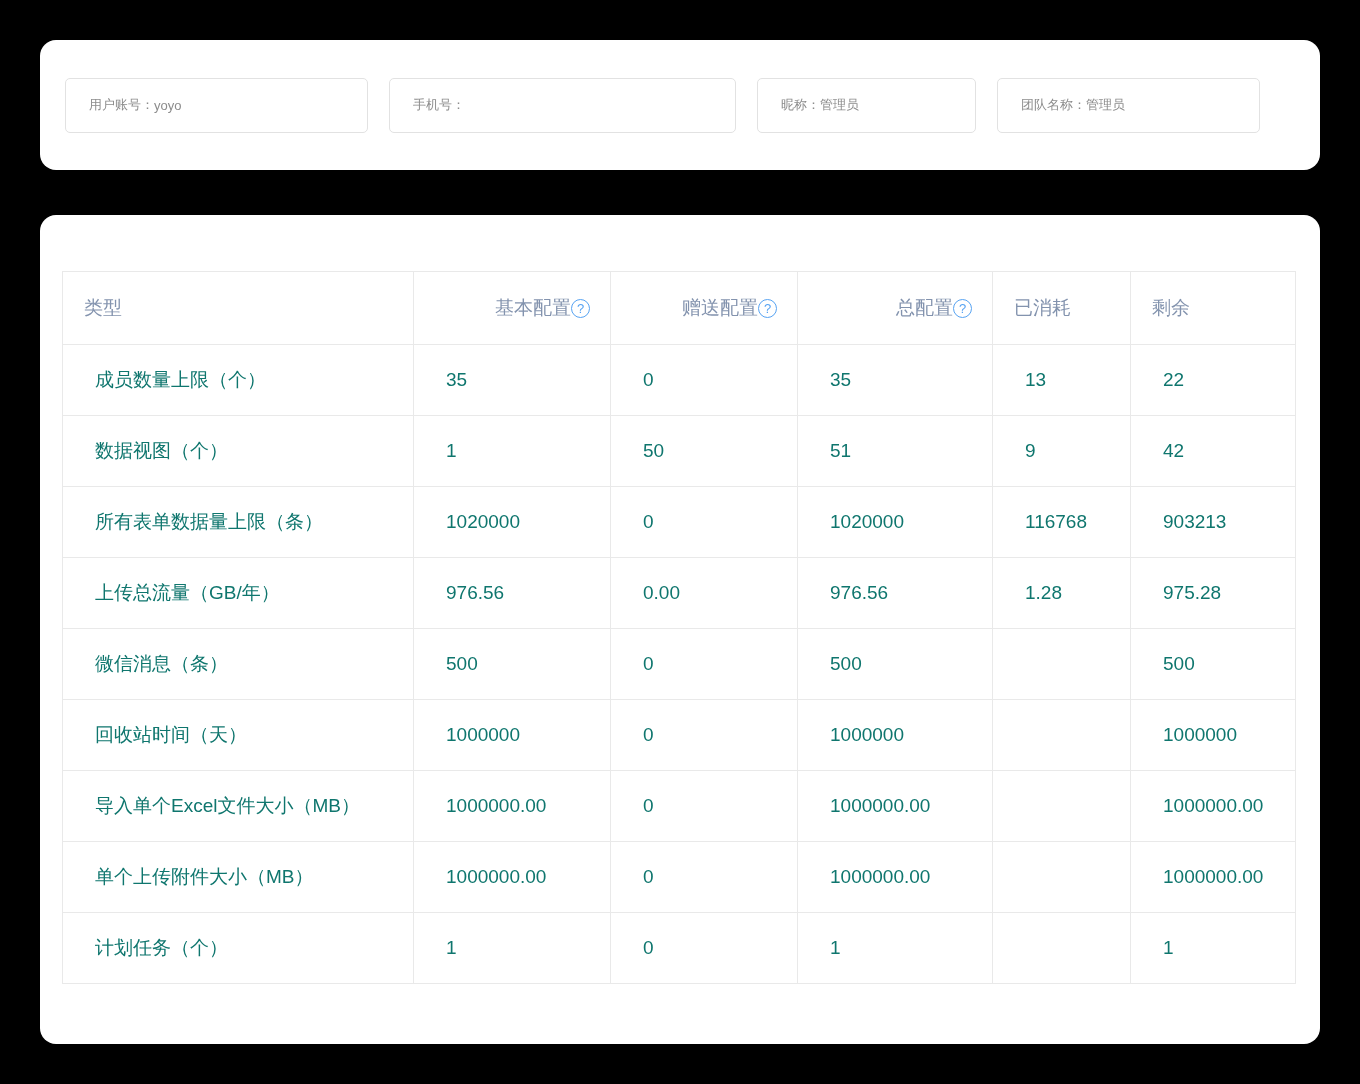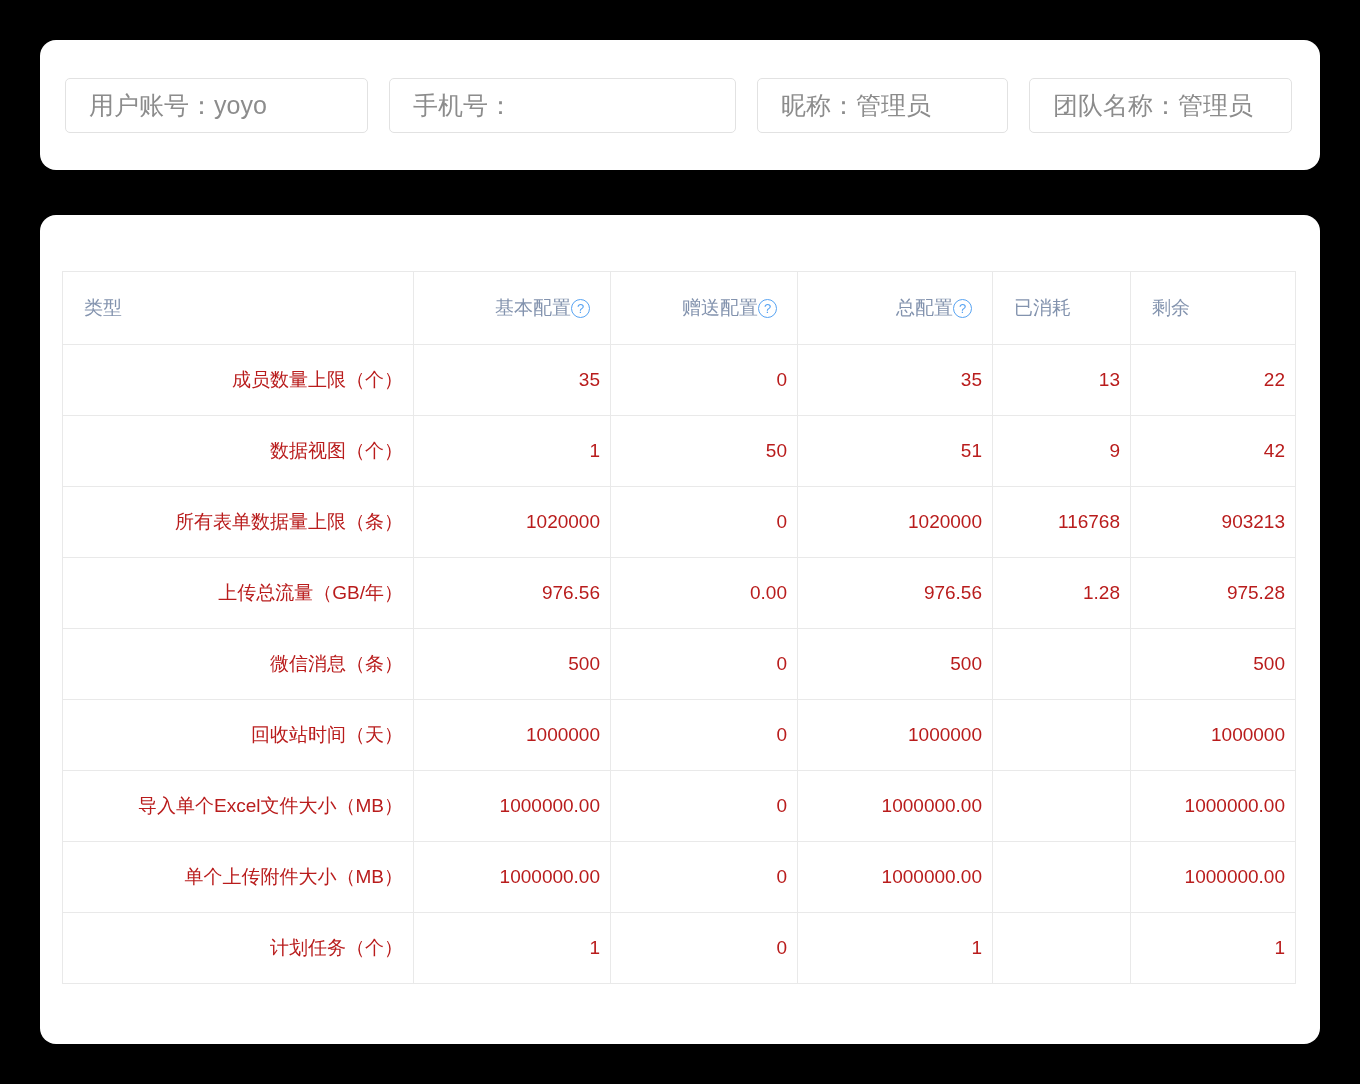--- a/index.html
+++ b/index.html
@@ -24,29 +24,29 @@
     padding-left: 25px;
   }
   .field-box {
     height: 55px;
     border: 1px solid #e2e2e2;
     border-radius: 5px;
     display: flex;
     align-items: center;
     padding-left: 23px;
     color: #8c8c8c;
-    font-size: 25px;
+    font-size: 13px;
     background: #ffffff;
     white-space: nowrap;
     overflow: hidden;
   }
   .field-box + .field-box { margin-left: 21px; }
   .fb-0 { width: 303px; }
   .fb-1 { width: 347px; }
-  .fb-2 { width: 251px; }
+  .fb-2 { width: 219px; }
   .fb-3 { width: 263px; font-family: Liberation Serif, serif; }
 
   .table-card {
     top: 215px;
     height: 829px;
     padding: 56px 0 0 22px;
   }
   table.quota {
     border-collapse: collapse;
     table-layout: fixed;
@@ -62,24 +62,23 @@
     white-space: nowrap;
   }
   table.quota th {
     height: 73px;
     color: #8393ae;
     font-size: 19px;
     padding: 0 20px 0 21px;
   }
   table.quota td {
     height: 71px;
-    color: #b91c1c;
+    color: #0f766e;
     font-size: 19px;
-    padding: 0 10px 0 21px;
-    text-align: right;
+    padding: 0 10px 0 32px;
   }
   .th-inner {
     display: flex;
     align-items: center;
     justify-content: flex-end;
   }
   .help-icon {
     display: inline-flex;
     align-items: center;
     justify-content: center;

